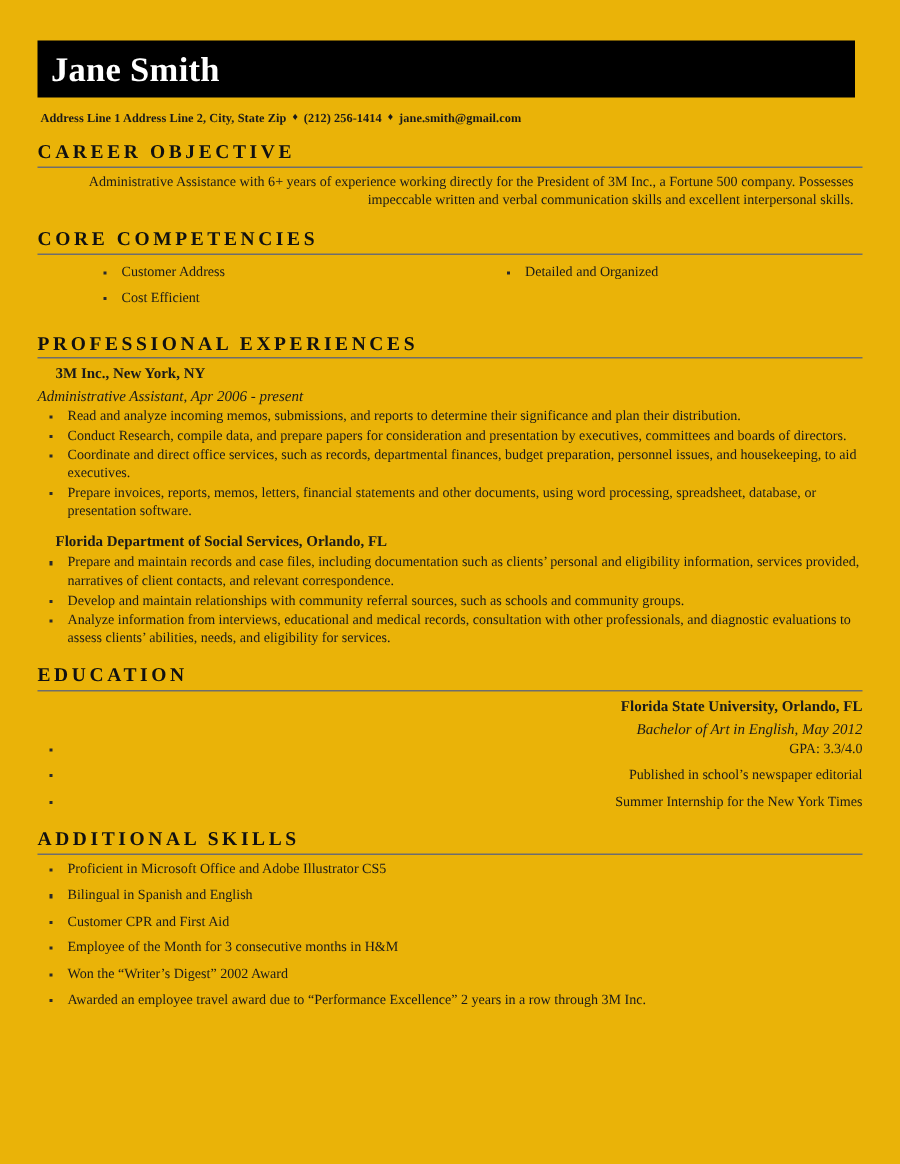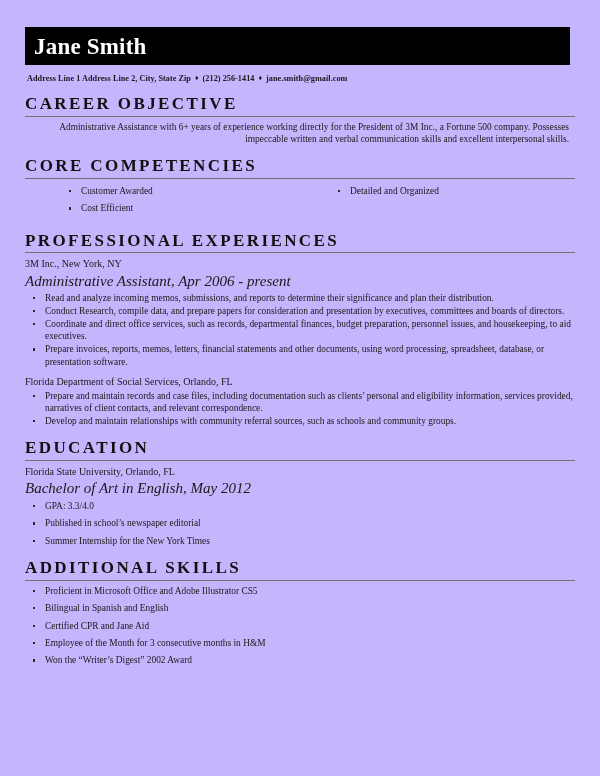--- a/index.html
+++ b/index.html
@@ -11,21 +11,21 @@
     width: 600px;
     height: 776px;
     font-family: "Liberation Serif", "DejaVu Serif", serif;
     color: #1a1a1a;
     overflow: hidden;
   }
   .page {
     width: 600px;
     height: 776px;
     position: relative;
-    background: #c4b5fd;
+    background: #eab308;
     box-sizing: border-box;
     padding: 0;
   }
   .content {
     margin: 0 25px 0 25px;
     padding-top: 27px;
   }
 
   
   .name-banner {
@@ -59,21 +59,21 @@
     padding: 0 4px;
     font-size: 7px;
     vertical-align: 1px;
   }
 
   
   .section {
     margin-top: 11px;
   }
   .section-title {
-    font-size: 17px;
+    font-size: 13px;
     font-weight: bold;
     letter-spacing: 2.4px;
     color: #111111;
     padding-bottom: 2px;
     line-height: 1.15;
   }
   .rule {
     border-bottom: 1.4px solid #6e6e6e;
     width: 100%;
     margin-bottom: 4px;
@@ -138,32 +138,34 @@
 
   
   .job {
     margin-top: 3px;
   }
   .job + .job {
     margin-top: 7px;
   }
   .job-employer {
     font-size: 10px;
-    font-weight: normal;
+    font-weight: bold;
     line-height: 1.35;
     margin-bottom: 1px;
+    margin-left: 12px;
   }
   .job-role {
-    font-size: 15px;
+    font-size: 10px;
     font-style: italic;
     line-height: 1.3;
     margin-bottom: 1px;
   }
   .edu-entry {
     margin-top: 3px;
+    text-align: right;
   }
 </style>
 </head>
 <body>
 
 <div class="page">
   <div class="content">
 
     <div class="name-banner">
       <span class="name">Jane Smith</span>
@@ -178,21 +180,21 @@
       <div class="rule"></div>
       <p class="para">Administrative Assistance with 6+ years of experience working directly for the President of 3M Inc., a Fortune 500 company. Possesses impeccable written and verbal communication skills and excellent interpersonal skills.</p>
     </div>
 
     <div class="section">
       <div class="section-title">CORE COMPETENCIES</div>
       <div class="rule"></div>
       <div class="two-col">
         <div class="col left">
           <ul class="bullets spaced">
-            <li>Customer Awarded</li>
+            <li>Customer Address</li>
             <li>Cost Efficient</li>
           </ul>
         </div>
         <div class="col right">
           <ul class="bullets spaced">
             <li>Detailed and Organized</li>
           </ul>
         </div>
       </div>
     </div>
@@ -210,20 +212,21 @@
           <li>Coordinate and direct office services, such as records, departmental finances, budget preparation, personnel issues, and housekeeping, to aid executives.</li>
           <li>Prepare invoices, reports, memos, letters, financial statements and other documents, using word processing, spreadsheet, database, or presentation software.</li>
         </ul>
       </div>
 
       <div class="job">
         <div class="job-employer">Florida Department of Social Services, Orlando, FL</div>
         <ul class="bullets">
           <li>Prepare and maintain records and case files, including documentation such as clients’ personal and eligibility information, services provided, narratives of client contacts, and relevant correspondence.</li>
           <li>Develop and maintain relationships with community referral sources, such as schools and community groups.</li>
+          <li>Analyze information from interviews, educational and medical records, consultation with other professionals, and diagnostic evaluations to assess clients’ abilities, needs, and eligibility for services.</li>
         </ul>
       </div>
     </div>
 
     <div class="section">
       <div class="section-title">EDUCATION</div>
       <div class="rule"></div>
       <div class="edu-entry">
         <div class="job-employer">Florida State University, Orlando, FL</div>
         <div class="job-role">Bachelor of Art in English, May 2012</div>
@@ -234,20 +237,21 @@
         </ul>
       </div>
     </div>
 
     <div class="section">
       <div class="section-title">ADDITIONAL SKILLS</div>
       <div class="rule"></div>
       <ul class="bullets spaced">
         <li>Proficient in Microsoft Office and Adobe Illustrator CS5</li>
         <li>Bilingual in Spanish and English</li>
-        <li>Certified CPR and Jane Aid</li>
+        <li>Customer CPR and First Aid</li>
         <li>Employee of the Month for 3 consecutive months in H&amp;M</li>
         <li>Won the “Writer’s Digest” 2002 Award</li>
+        <li>Awarded an employee travel award due to “Performance Excellence” 2 years in a row through 3M Inc.</li>
       </ul>
     </div>
 
   </div>
 </div>
 
 </body></html>

